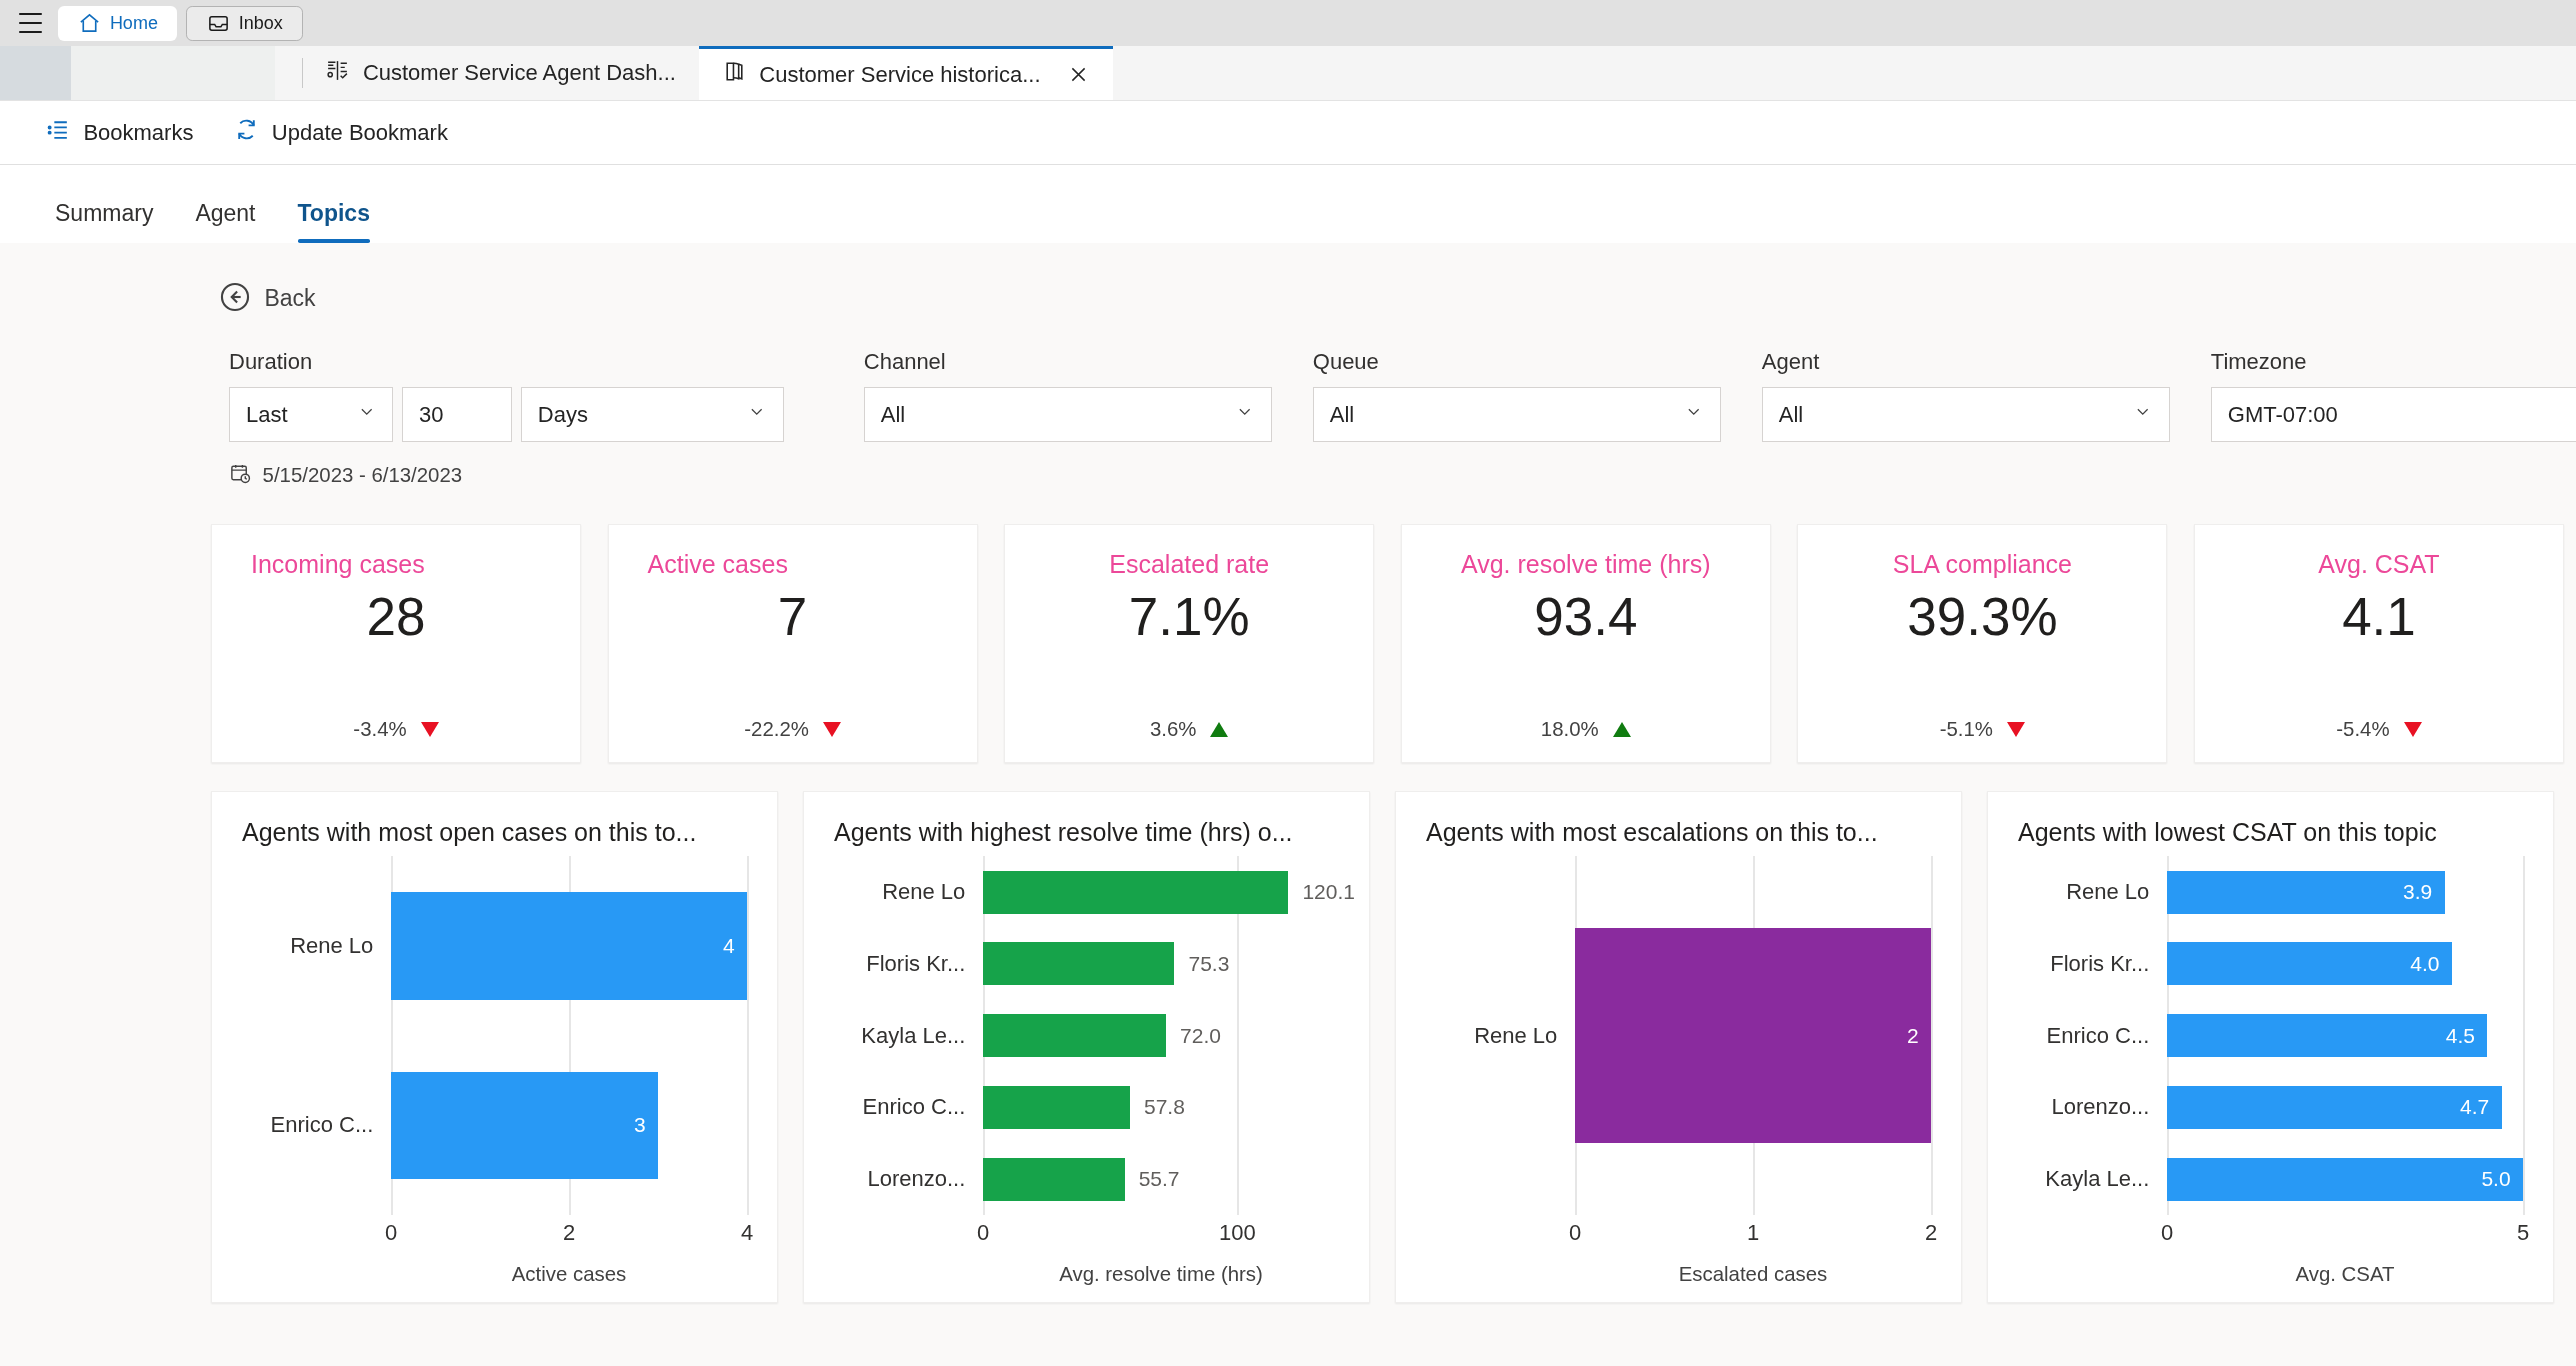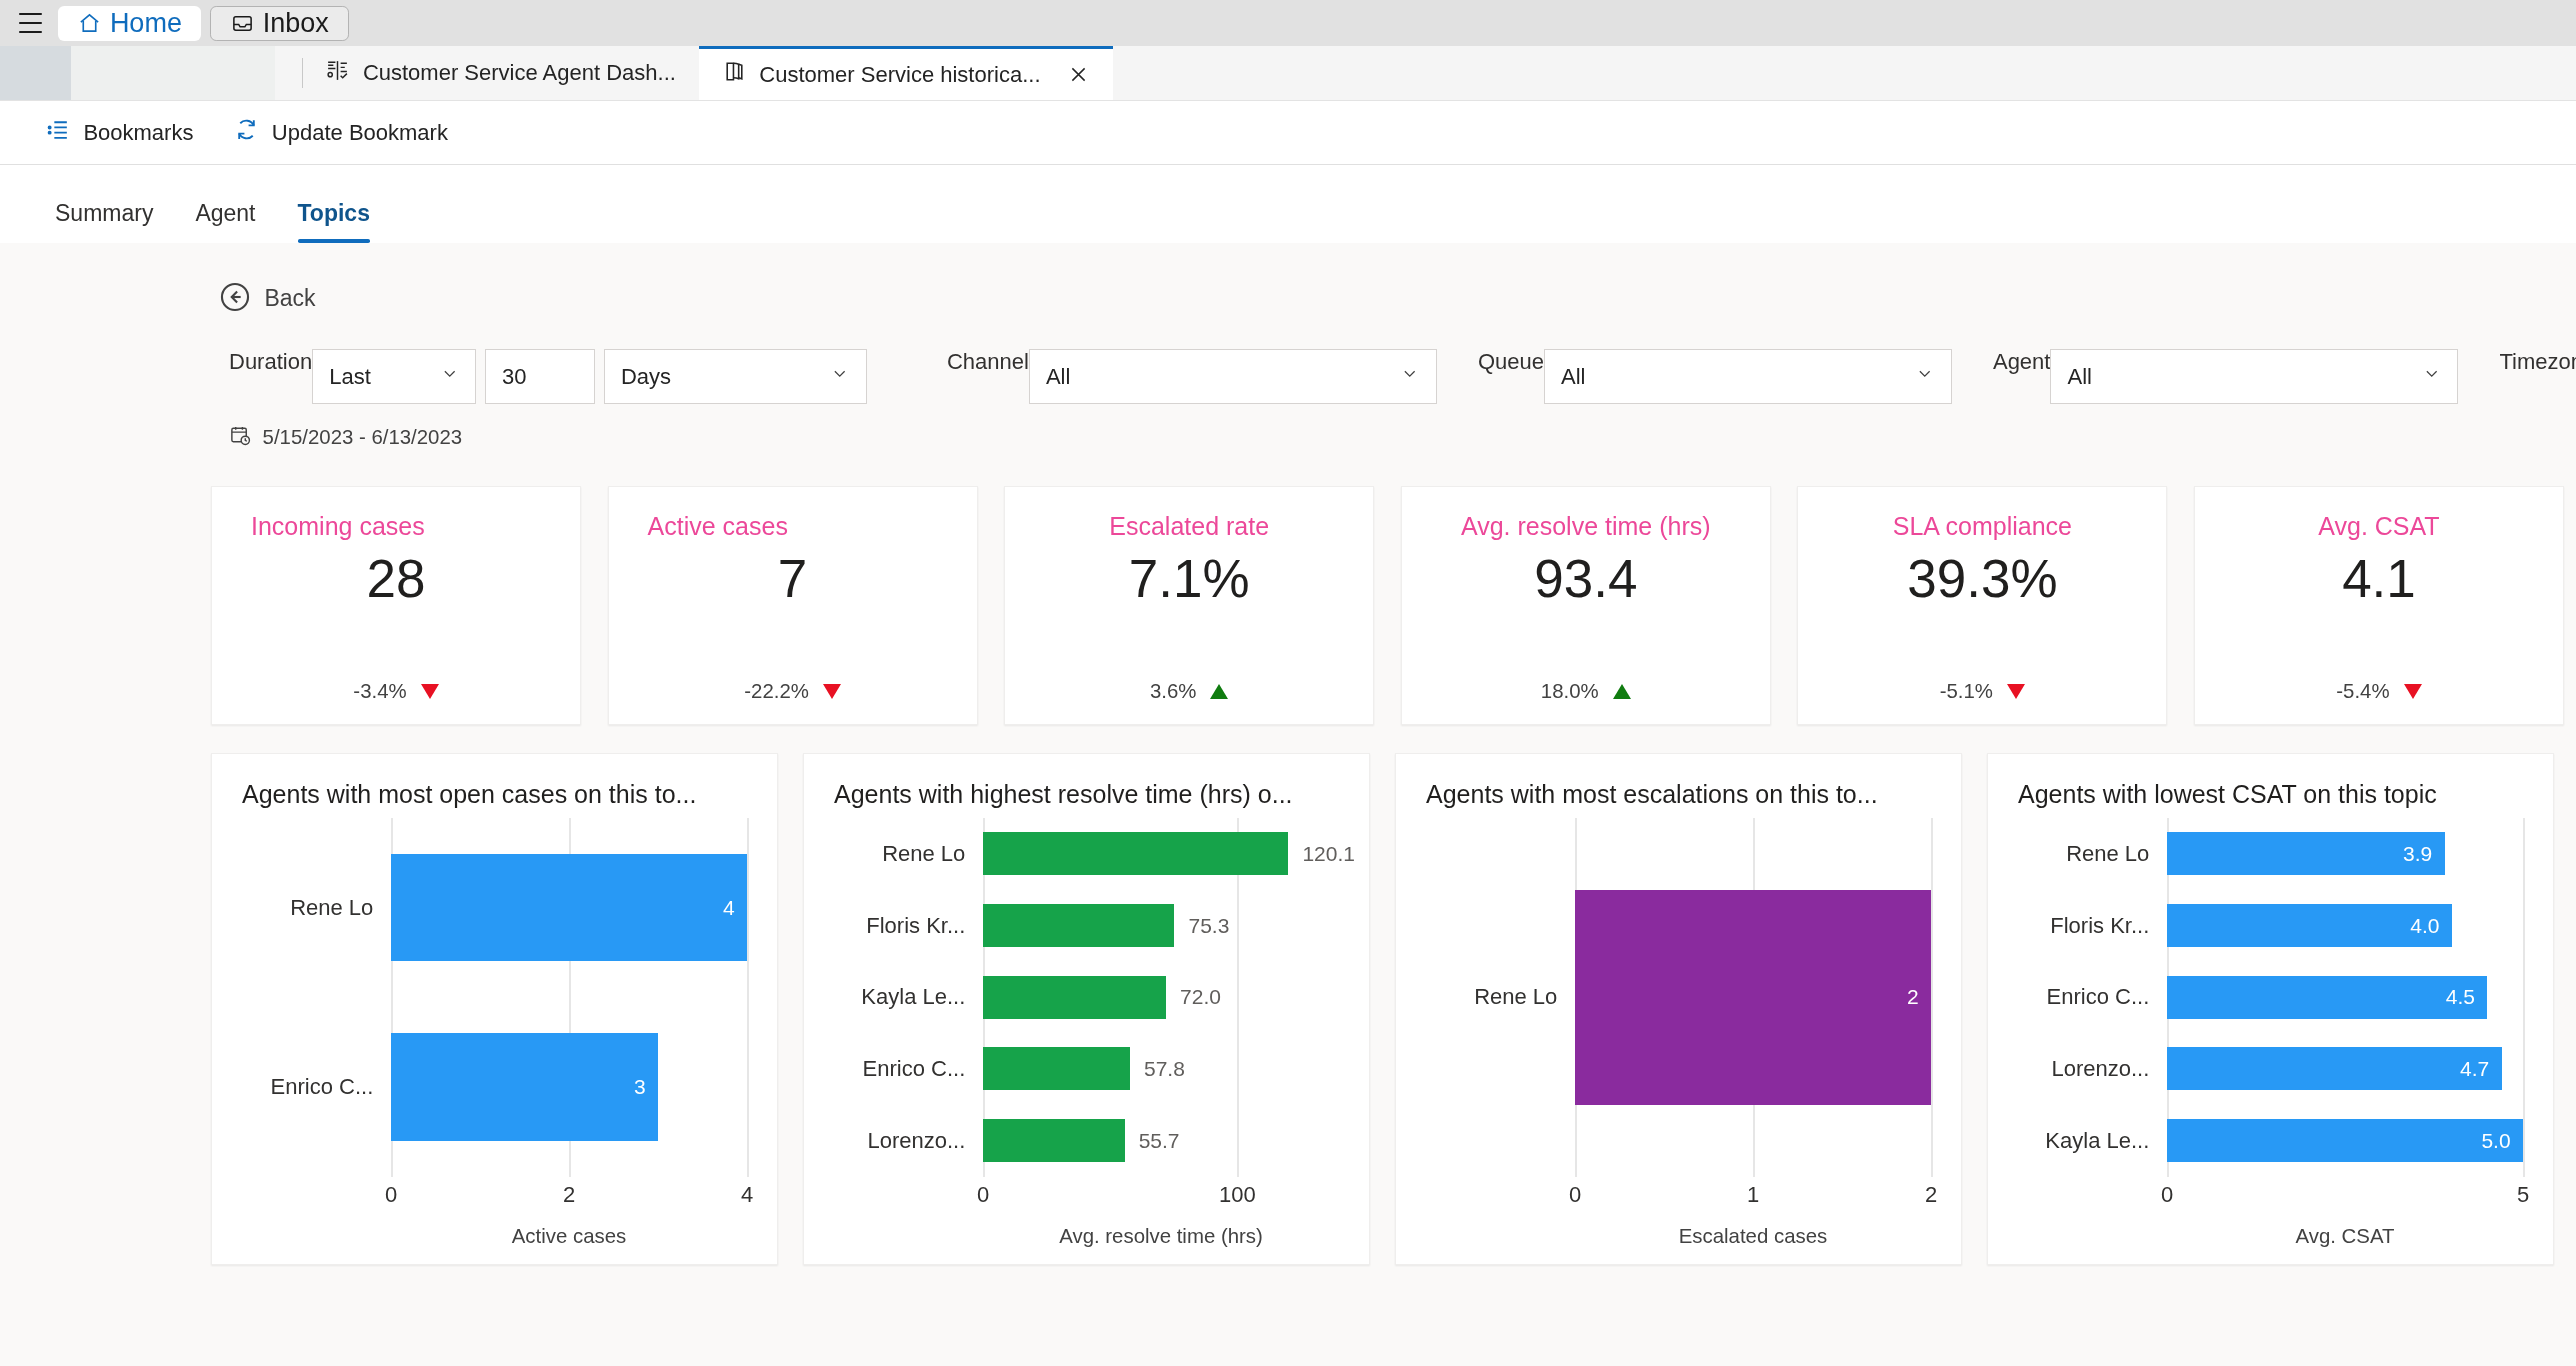--- a/index.html
+++ b/index.html
@@ -14,21 +14,21 @@
   
   .chrome {
     height: 46px; background: #e1e1e1;
     display: flex; align-items: center; padding-left: 10.6px; gap: 8.9px;
   }
   .hamburger { width: 39px; height: 39px; display: flex; flex-direction: column;
     justify-content: center; align-items: center; gap: 6.2px; cursor: pointer; }
   .hamburger span { display: block; width: 23px; height: 2.7px; background: #1b1b1b; border-radius: 0.9px; }
   .chrome-tab {
     height: 35px; display: flex; align-items: center; gap: 8.9px;
-    padding: 0 19.5px; border-radius: 6.2px; font-size: 27px; cursor: pointer;
+    padding: 0 19.5px; border-radius: 6.2px; font-size: 18px; cursor: pointer;
   }
   .chrome-tab.active { background: #ffffff; color: #0f6cbd; }
   .chrome-tab.inactive { background: #ebebeb; border: 0.9px solid #b3b3b3; color: #1b1b1b; }
   .chrome-tab svg { display: block; }
 
   
   .tabstrip { height: 55px; background: #f5f5f5; display: flex; align-items: stretch;
     border-bottom: 0.9px solid #e3e3e3; position: relative; }
   .tabstrip-pad { width: 71px; background: #d6dbdf; }
   .tabstrip-pad2 { width: 204px; background: #eef0ef; }
@@ -55,21 +55,21 @@
 
   
   .content { background: #faf9f8; padding: 0 0 0 0; height: calc(1366px - 46px - 55px - 64px - 78px); }
 
   .titlerow { display: flex; align-items: center; gap: 23px; padding: 37px 0 0 218px; }
   .backbtn { display: flex; align-items: center; gap: 12.4px; cursor: pointer; }
   .back-label { font-size: 23px; color: #424242; }
   .page-title { font-size: 39px; color: #201f1e; margin-left: 19.5px; }
 
   .filters { display: flex; padding: 32px 0 0 229px; gap: 0; }
-  .fgroup { display: flex; flex-direction: row; }
+  .fgroup { display: flex; flex-direction: column; }
   .flabel { font-size: 22px; color: #323130; margin-bottom: 12.4px; }
   .frow { display: flex; gap: 8.9px; }
   .fctl { height: 55px; background: #ffffff; border: 0.9px solid #d6d3d1;
     display: flex; align-items: center; padding: 0 16px; font-size: 22px; color: #242424;
     cursor: pointer; }
   .fctl .chev { margin-left: auto; padding-left: 14px; }
   .daterow { display: flex; align-items: center; gap: 10.6px; padding: 19.5px 0 0 229px;
     font-size: 20.4px; color: #424242; }
 
   

